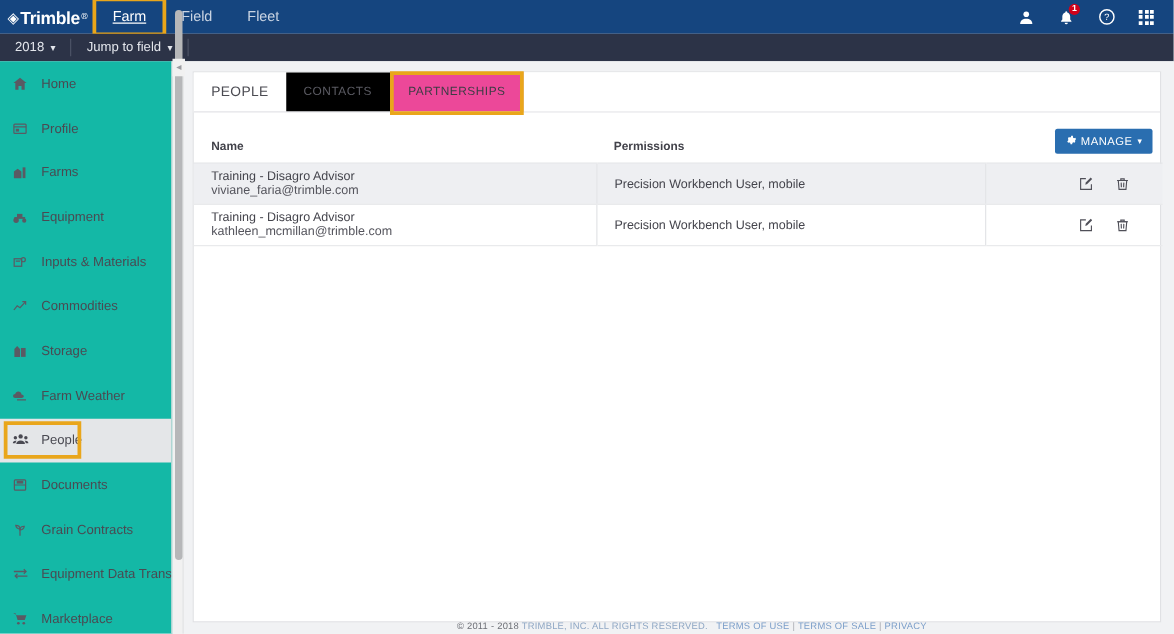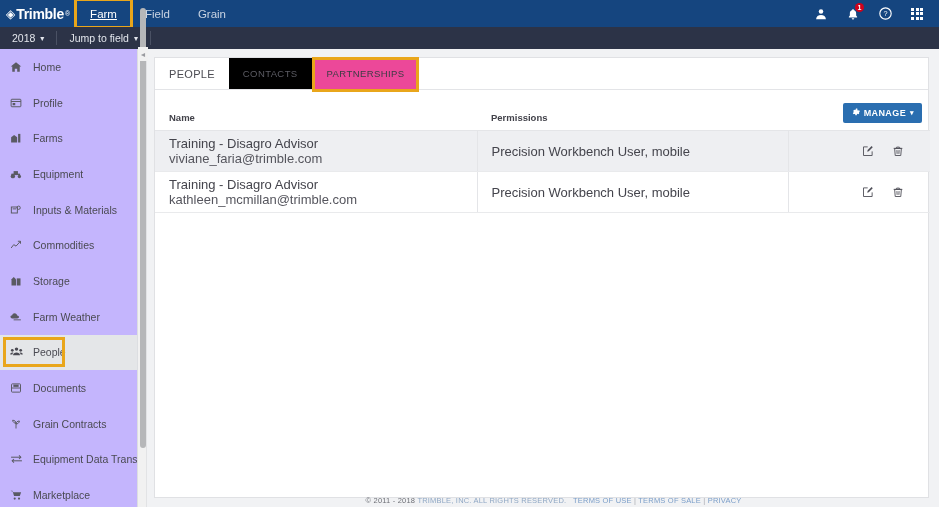--- a/index.html
+++ b/index.html
@@ -52,21 +52,21 @@
   }
   .subnav-item {
     color: #e3e6ec; font-size: 10.5px; padding: 0 12px; height: 22px;
     display: flex; align-items: center; cursor: pointer; white-space: nowrap;
   }
   .subnav-sep { width: 1px; height: 14px; background: #4a5164; }
 
   
   .sidebar {
     position: absolute; top: 49px; left: 0; width: 138px; height: 458px;
-    background: #c4b5fd; border-right: 1px solid #dcdee1;
+    background: #14b8a6; border-right: 1px solid #dcdee1;
     overflow: hidden;
   }
   .side-item {
     height: 35.7px; display: flex; align-items: center; padding-left: 10px;
     color: #4a4a52; font-size: 10.5px; cursor: pointer; position: relative;
   }
   .side-item.active { background: #e4e6e8; }
   .side-item .si-icon {
     width: 18px; display: flex; align-items: center; justify-content: flex-start;
     color: #5a5a63; flex: none;
@@ -123,26 +123,26 @@
 
   .table-wrap { padding: 22px 0 0 0; }
   .tbl { width: 100%; border-collapse: collapse; table-layout: fixed; }
   .tbl th {
     text-align: left; font-size: 9.5px; color: #42424a; font-weight: bold;
     padding: 0 0 7px 14px; border-bottom: 1px solid #e4e5e8;
   }
   .th-actions { position: relative; padding: 0 !important; border-bottom: 1px solid #e4e5e8; }
   .manage-btn {
     position: absolute; right: 8px; top: -9px; background: #2a6eb0; color: #ffffff;
-    font-size: 9px; font-weight: bold; letter-spacing: 0.4px; border: none;
+    font-size: 9px; font-weight: normal; letter-spacing: 0.4px; border: none;
     border-radius: 2px; height: 20px; padding: 0 8px; display: flex; align-items: center;
     gap: 4px; cursor: pointer; white-space: nowrap;
   }
   .tbl td {
-    font-size: 13px; color: #44444c; padding: 5px 0 5px 14px; vertical-align: middle;
+    font-size: 10px; color: #44444c; padding: 5px 0 5px 14px; vertical-align: middle;
     border-bottom: 1px solid #e9eaec;
   }
   .tbl tr.alt td { background: #eeeff2; }
   .cell-sep { border-left: 1px solid #e4e5e8; }
   .name-line2 { color: #55555d; }
   .actions-cell { text-align: right; padding-right: 24px !important; white-space: nowrap; }
   .act-icon {
     display: inline-flex; align-items: center; justify-content: center;
     width: 16px; height: 16px; color: #4f4f58; cursor: pointer; margin-left: 10px;
     vertical-align: middle;
@@ -165,21 +165,21 @@
 
   <div class="topnav">
     <div class="logo">
       <span class="logo-mark">◈</span>
       <span class="logo-text">Trimble</span>
       <span class="logo-reg">®</span>
     </div>
     <div class="topnav-items">
       <div class="topnav-item active gold-box">Farm</div>
       <div class="topnav-item">Field</div>
-      <div class="topnav-item">Grain</div>
+      <div class="topnav-item">Fleet</div>
     </div>
     <div class="topnav-right">
       <div class="tn-icon">
         <svg width="12" height="12" viewBox="0 0 16 16" fill="#ffffff">
             <circle cx="8" cy="4.5" r="3"></circle>
             <path d="M1.5 15c0-3.6 2.9-5.6 6.5-5.6s6.5 2 6.5 5.6z"></path>
           </svg>
       </div>
       <div class="tn-icon">
         <svg width="12" height="12" viewBox="0 0 16 16" fill="#ffffff">

